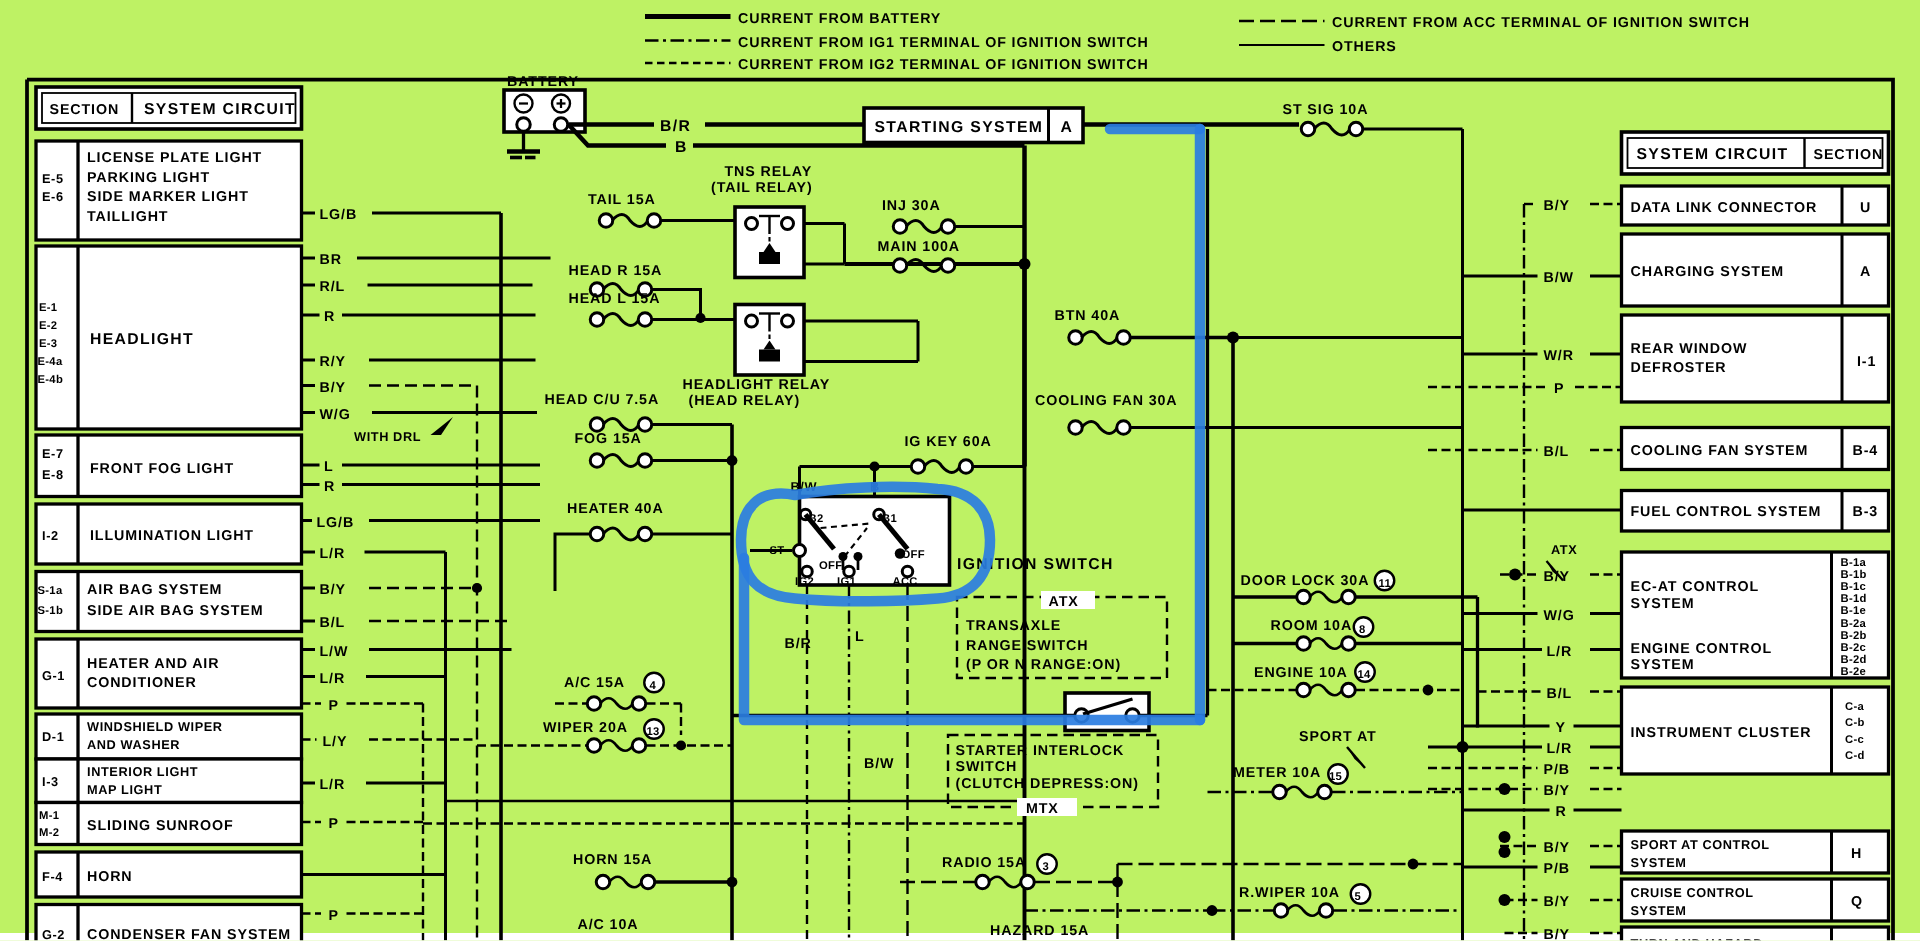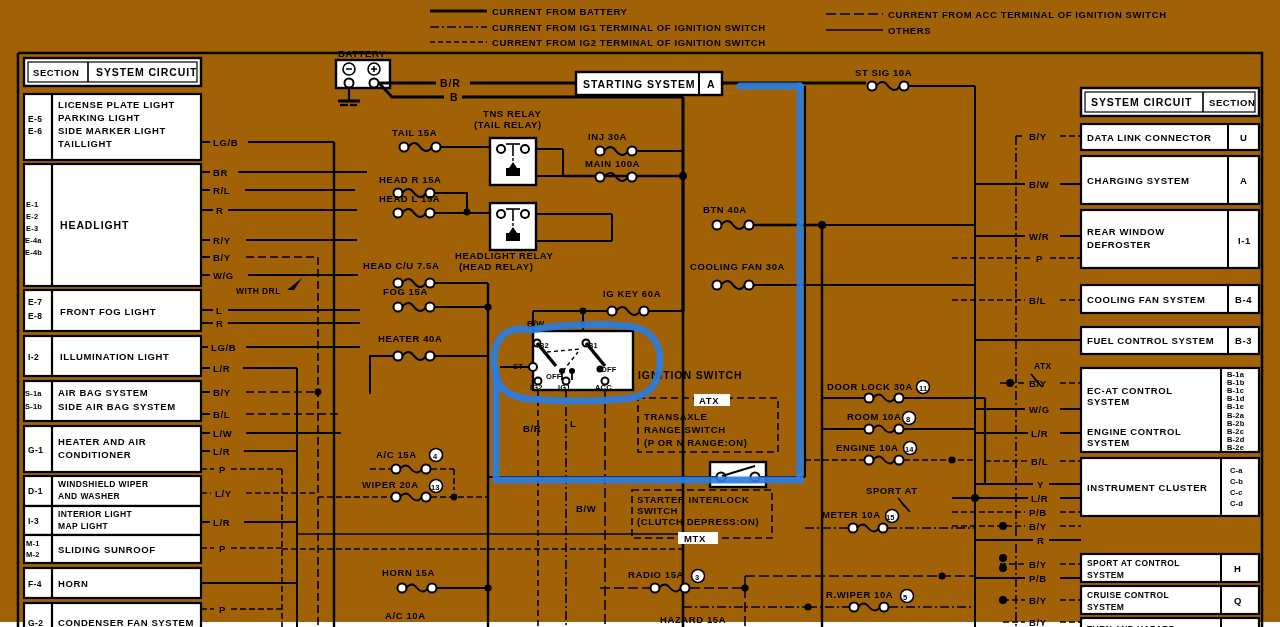--- a/index.html
+++ b/index.html
@@ -1,17 +1,17 @@
 <!DOCTYPE html>
 <html><head>
 <meta charset="utf-8">
 <style>
   html,body{margin:0;padding:0;background:#fff;}
   body{width:1280px;height:627px;overflow:hidden;font-family:"Liberation Sans",sans-serif;}
-  #root{position:relative;width:1280px;height:622px;background:#a16207;}
+  #root{position:relative;width:1280px;height:622px;background:#bef264;}
   svg#diagram{position:absolute;left:0;top:0;width:1280px;height:627px;}
   .lbl{font-family:"Liberation Sans",sans-serif;font-weight:bold;fill:#000;}
   .t9{font-size:9.5px;letter-spacing:0.6px;}
   .t10{font-size:10.5px;letter-spacing:0.9px;}
   .t8{font-size:8.5px;letter-spacing:0.4px;}
   .t7{font-size:7.5px;letter-spacing:0.2px;}
   .box{fill:#fff;stroke:#000;}
   .wire{stroke:#000;fill:none;}
   .hl{stroke:#2a7de1;stroke-width:7;fill:none;stroke-linecap:round;stroke-linejoin:round;opacity:.92;}
 </style>

